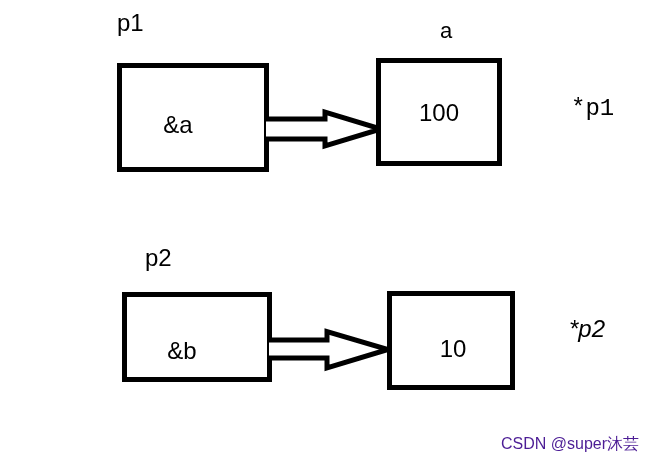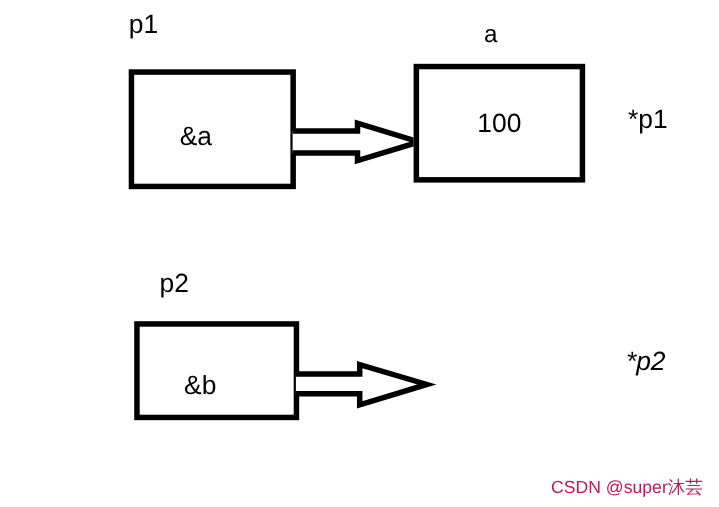--- a/index.html
+++ b/index.html
@@ -37,55 +37,58 @@
     color: #000000;
     line-height: 1;
     white-space: nowrap;
   }
   .arrow-svg { position: absolute; overflow: visible; }
   .watermark {
     position: absolute;
     left: 501px; top: 434px;
     font-size: 16px;
     line-height: 1.2;
-    color: #be185d;
+    color: #4c1d95;
     white-space: nowrap;
   }
 </style>
 </head>
 <body>
 
 <div class="stage">
 
   <div class="lbl" style="left:117px; top:11px;">p1</div>
 
   <div class="memory-box" style="left:117px; top:63px; width:152px; height:109px;">
     <span class="val" style="transform: translate(-15px, 7px);">&amp;a</span>
   </div>
 
   <svg class="arrow-svg" style="left:266px; top:109px;" width="120" height="40" viewBox="0 0 120 40">
     <path d="M 0 10 H 59 V 3 L 115 20 L 59 37 V 30 H 0" fill="#ffffff" stroke="#000000" stroke-width="5" stroke-linejoin="miter"></path>
   </svg>
 
   <div class="lbl small" style="left:440px; top:20px;">a</div>
 
-  <div class="memory-box" style="left:376px; top:58px; width:156px; height:108px;">
+  <div class="memory-box" style="left:376px; top:58px; width:126px; height:108px;">
     <span class="val" style="transform: translate(0px, 1px);">100</span>
   </div>
 
-  <div class="lbl" style="left:571px; top:97px;">*p1</div>
+  <div class="lbl" style="left:571px; top:97px;font-family:Liberation Mono, monospace;">*p1</div>
 
   <div class="lbl" style="left:145px; top:246px;text-align:right;">p2</div>
 
   <div class="memory-box" style="left:122px; top:292px; width:150px; height:90px;">
     <span class="val" style="transform: translate(-15px, 14px);">&amp;b</span>
   </div>
 
   <svg class="arrow-svg" style="left:269px; top:329px;" width="124" height="42" viewBox="0 0 124 42">
     <path d="M 0 11 H 58 V 2.5 L 119 20.5 L 58 39 V 29 H 0" fill="#ffffff" stroke="#000000" stroke-width="5" stroke-linejoin="miter"></path>
   </svg>
 
+  <div class="memory-box" style="left:387px; top:291px; width:128px; height:99px;">
+    <span class="val" style="transform: translate(2px, 8px);">10</span>
+  </div>
 
   <div class="lbl" style="left:569px; top:317px;font-style:italic;">*p2</div>
 
   <div class="watermark">CSDN @super沐芸</div>
 
 </div>
 
 </body></html>

